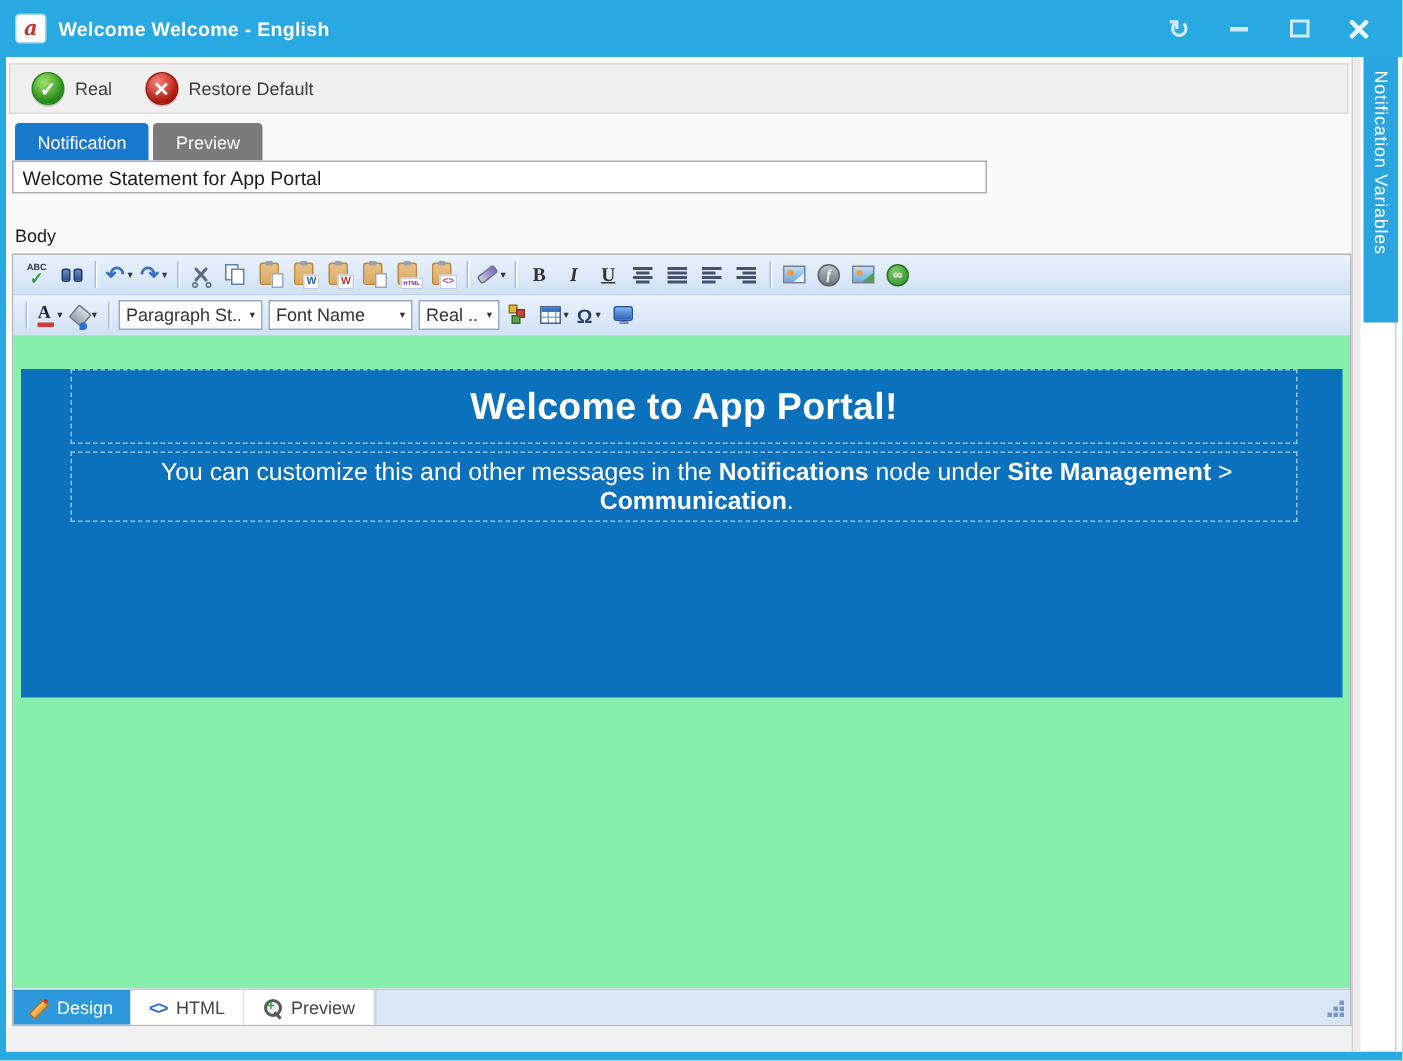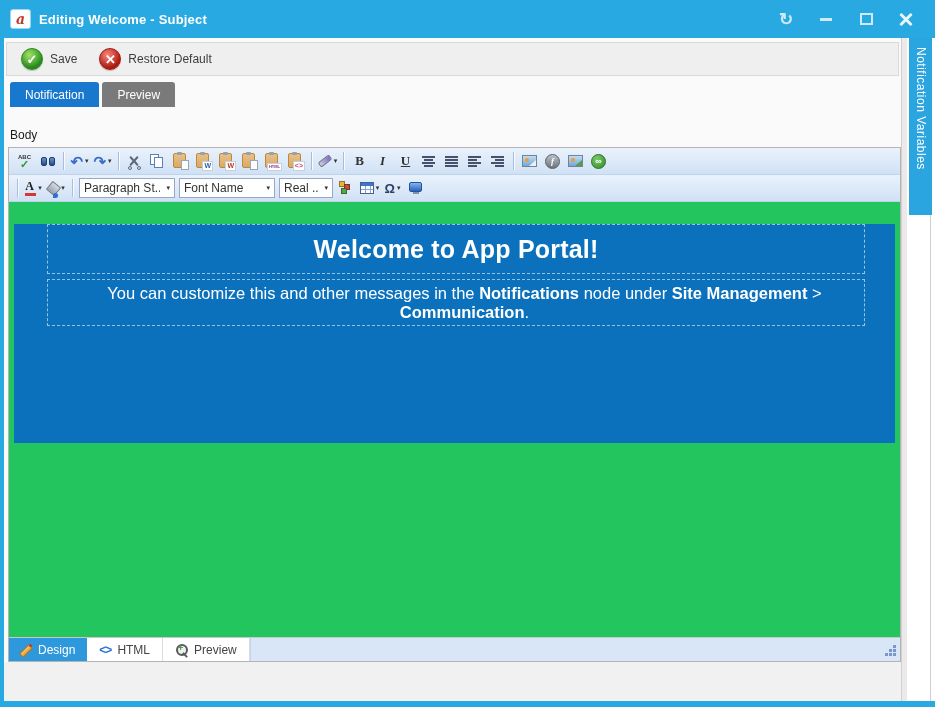--- a/index.html
+++ b/index.html
@@ -105,21 +105,21 @@
           linear-gradient(#7FA7DC,#7FA7DC) no-repeat 9px 0/1px 12px, #FFF; }
   .om { font-size:13px; font-weight:bold; color:#2B3F66; }
   .moni { position:relative; width:13px; height:10px; border-radius:2px; background:linear-gradient(#7FB6F0,#2C62B8); border:1px solid #27519A; margin-bottom:3px; }
   .moni::after { content:""; position:absolute; left:3px; bottom:-3px; width:6px; height:2px; background:#8A9099; }
   .combo { height:20px; background:#FFF; border:1px solid #98A8C8; display:flex; align-items:center;
            font-size:12px; color:#333; padding:0 4px; margin:0 2px; cursor:default; }
   .combo .clabel { flex:1; white-space:nowrap; overflow:hidden; }
   .combo .dd { margin-left:6px; }
 
   
-  .edcontent { flex:1; background:#22c55e; overflow:hidden; }
+  .edcontent { flex:1; background:#86efac; overflow:hidden; }
   .emailblock { margin:3px 5px 0 5px; height:219px; background:#0B71BD; }
   .dashedbox { border:1px dashed rgba(225,238,248,.65); display:flex; align-items:center; justify-content:center; }
   .hd-box { margin:22px 30px 0 33px; height:50px; }
   .hd-text { color:#FFF; font-size:25px; font-weight:bold; letter-spacing:.2px; }
   .pg-box { margin:5px 30px 0 33px; height:47px;padding-left:17px; }
   .pg-text { color:#FFF; font-size:16.5px; text-align:center; }
   .pg-text b { font-weight:bold; }
 
   
   .edtabs { height:24px; border-top:1px solid #C8C8C8; display:flex; background:#FFF; }
@@ -147,21 +147,21 @@
           display:flex; justify-content:center; cursor:default; }
   .vtab span { writing-mode:vertical-rl; color:#FFF; font-size:12px; padding-top:9px; letter-spacing:.5px; white-space:nowrap; }
 </style>
 </head>
 <body>
 
 <div class="window">
 
   <div class="titlebar">
     <span class="appicon">a</span>
-    <span class="apptitle">Editing Welcome - Subject</span>
+    <span class="apptitle">Welcome Welcome - English</span>
     <div class="winbtns">
       <div class="wbtn">
           <span class="refresh-glyph">↻</span>
         </div>
       <div class="wbtn">
           <span class="sh-min"></span>
         </div>
       <div class="wbtn">
           <span class="sh-max"></span>
         </div>
@@ -170,33 +170,34 @@
         </div>
     </div>
   </div>
 
   <div class="body-region">
     <div class="main-col">
 
       <div class="cmdbar">
         <div class="cmdbtn">
           <span class="cir green">✓</span>
-          <span class="lbl">Save</span>
+          <span class="lbl">Real</span>
         </div>
         <div class="cmdbtn">
           <span class="cir red">✕</span>
           <span class="lbl">Restore Default</span>
         </div>
       </div>
 
       <div class="toptabs">
         <div class="ttab active">Notification</div>
         <div class="ttab inactive">Preview</div>
       </div>
 
+      <input class="subject-input" type="text" value="Welcome Statement for App Portal" style="">
 
       <div class="fieldlabel bodylabel">Body</div>
 
       <div class="editor">
         <div class="tbrow" id="tbrow1">
             <div class="tbtn">
               <span class="stack">
                 <span class="abc">ABC</span>
                 <span class="chk">✓</span>
               </span>

